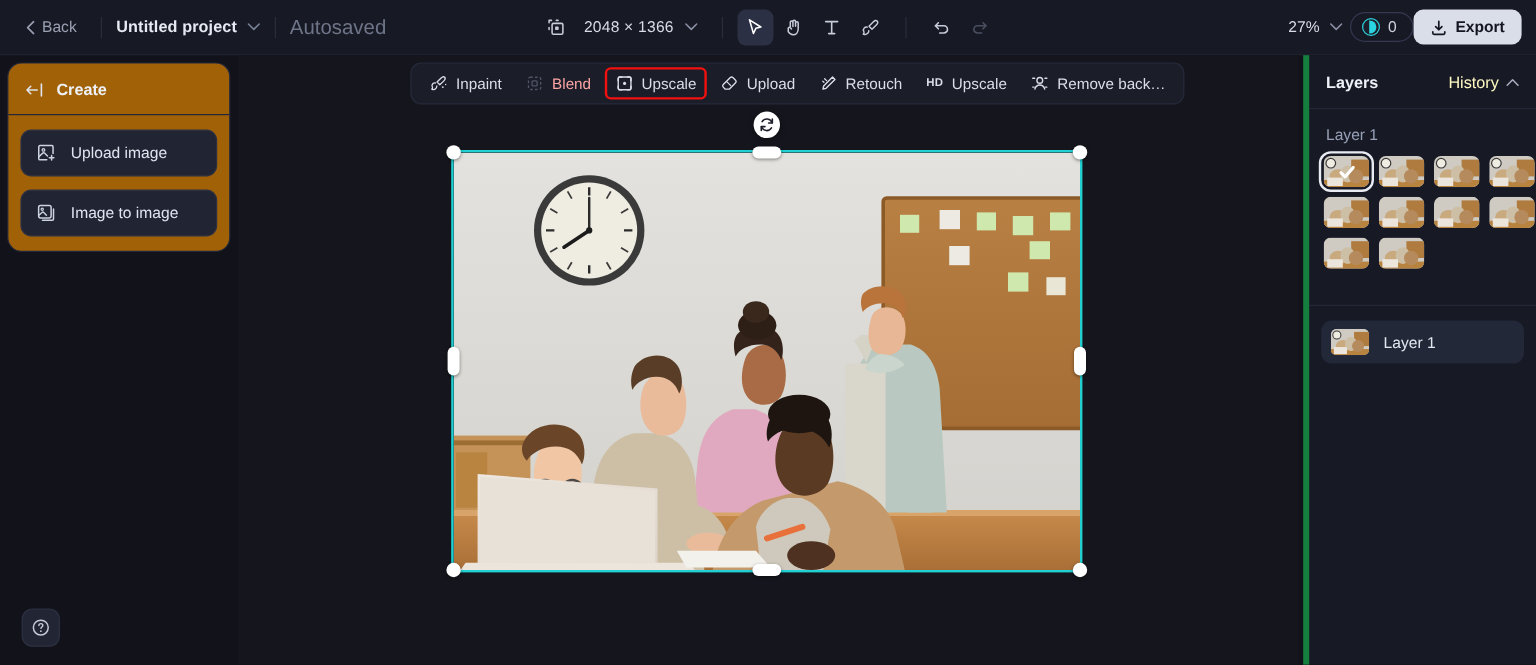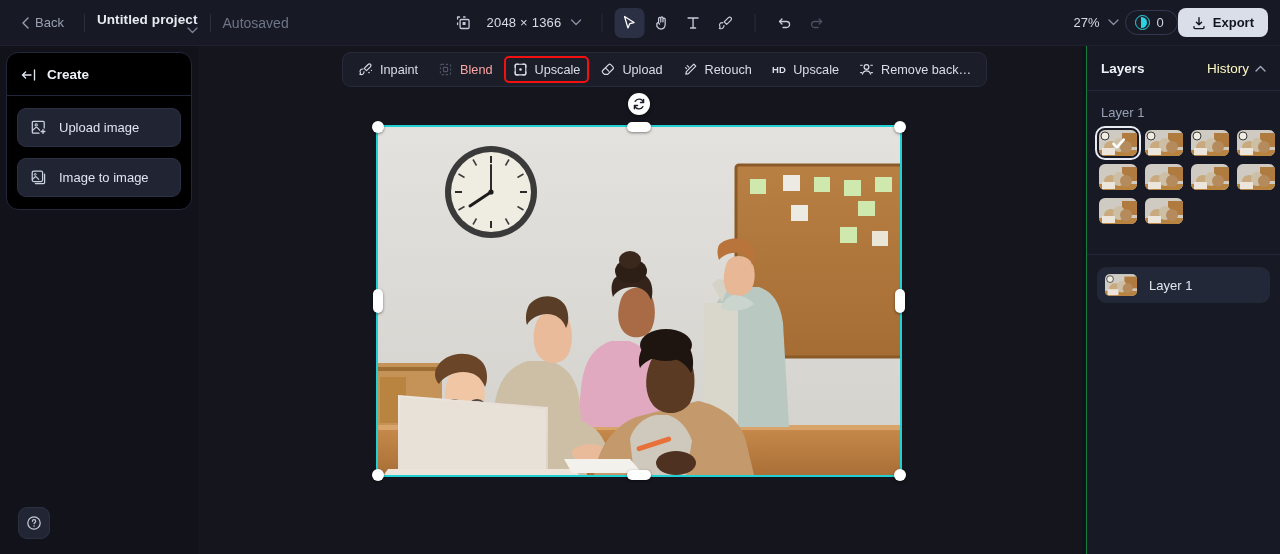--- a/index.html
+++ b/index.html
@@ -20,21 +20,21 @@
     border-bottom: 1px solid #1f2130;
   }
   .tb-left { display: flex; align-items: center; padding-left: 14px; gap: 0; }
   .back-btn {
     display: flex; align-items: center; gap: 6px;
     color: #9aa1b3; font-size: 13px; padding: 5px 8px; border-radius: 6px; cursor: pointer;
   }
   .vdiv { width: 1px; height: 18px; background: #2a2d3c; margin: 0 12px; }
   .proj-name { color: #e7eaf2; font-size: 13.5px; font-weight: 600; letter-spacing: .1px; }
   .chev { color: #7b8297; font-size: 11px; margin-left: 8px; display:inline-block; }
-  .autosaved { color: #6e7588; font-size: 14px; }
+  .autosaved { color: #6e7588; font-size: 17px; }
 
   .tb-center {
     position: absolute; left: 50%; transform: translateX(-50%);
     display: flex; align-items: center; gap: 0;
   }
   .canvas-size-wrap { display: flex; align-items: center; gap: 9px; padding: 4px 8px; border-radius: 6px; cursor: pointer; }
   .canvas-size { color: #d8dce7; font-size: 13px; letter-spacing: .2px; }
   .tool-group { display: flex; align-items: center; gap: 2px; }
   .tool-btn {
     width: 30px; height: 30px; border-radius: 7px;
@@ -63,21 +63,21 @@
   .export-btn {
     display: flex; align-items: center; gap: 7px;
     background: #d9dee9; color: #14161f;
     font-size: 13px; font-weight: 700;
     padding: 7px 14px; border-radius: 8px; cursor: pointer;
   }
 
   
   .sidebar {
     position: absolute; left: 6px; top: 52px; width: 186px;
-    background: #000000; border: 1px solid #23273a; border-radius: 12px;
+    background: #a16207; border: 1px solid #23273a; border-radius: 12px;
     padding-bottom: 12px;
   }
   .sb-head {
     display: flex; align-items: center; gap: 10px;
     padding: 14px 14px 13px 14px;
     border-bottom: 1px solid #23273a;
   }
   .sb-title { color: #eef1f7; font-size: 13.5px; font-weight: 700; }
   .sb-body { padding: 12px 10px 0 10px; display: flex; flex-direction: column; gap: 11px; }
   .sb-btn {
@@ -144,21 +144,21 @@
     position: absolute; left: 18px; bottom: 15px;
     width: 32px; height: 32px; border-radius: 9px;
     background: #222634; border: 1px solid #2c3142;
     display: flex; align-items: center; justify-content: center;
     cursor: pointer; color: #c3c9d8; z-index: 40;
   }
 
   
   .rightpanel {
     position: absolute; right: 0; top: 46px; width: 194px; height: 508px;
-    background: #171924; border-left: 1px solid #15803d;
+    background: #171924; border-left: 5px solid #15803d;
   }
   .rp-head {
     display: flex; align-items: center; justify-content: space-between;
     padding: 15px 14px 14px 14px; border-bottom: 1px solid #23273a;
   }
   .rp-tab { color: #eef1f7; font-size: 13.5px; font-weight: 700; cursor: pointer; }
   .rp-tab.inactive { color: #fef9c3; font-weight: 400; display: flex; align-items: center; gap: 6px; }
   .rp-section-title { color: #97a0b6; font-size: 13px; padding: 14px 14px 10px 14px; }
   .thumb-grid {
     display: grid; grid-template-columns: repeat(4, 38px);
@@ -194,21 +194,21 @@
     <div class="tb-left">
       <div class="back-btn">
         <span>
           <svg width="7" height="12" viewBox="0 0 7 12" fill="none">
               <path d="M6 1L1 6l5 5" stroke="#9aa1b3" stroke-width="1.4" stroke-linecap="round" stroke-linejoin="round"></path>
             </svg>
         </span>
         <span>Back</span>
       </div>
       <div class="vdiv"></div>
-      <div style="display:flex;align-items:flex-end;cursor:pointer;flex-direction:column;">
+      <div style="display:flex;align-items:center;cursor:pointer;">
         <span class="proj-name">Untitled project</span>
         <span class="chev">
           <svg width="11" height="7" viewBox="0 0 11 7" fill="none">
               <path d="M1 1l4.5 4.5L10 1" stroke="#7b8297" stroke-width="1.3" stroke-linecap="round" stroke-linejoin="round"></path>
             </svg>
         </span>
       </div>
       <div class="vdiv"></div>
       <span class="autosaved">Autosaved</span>
     </div>

